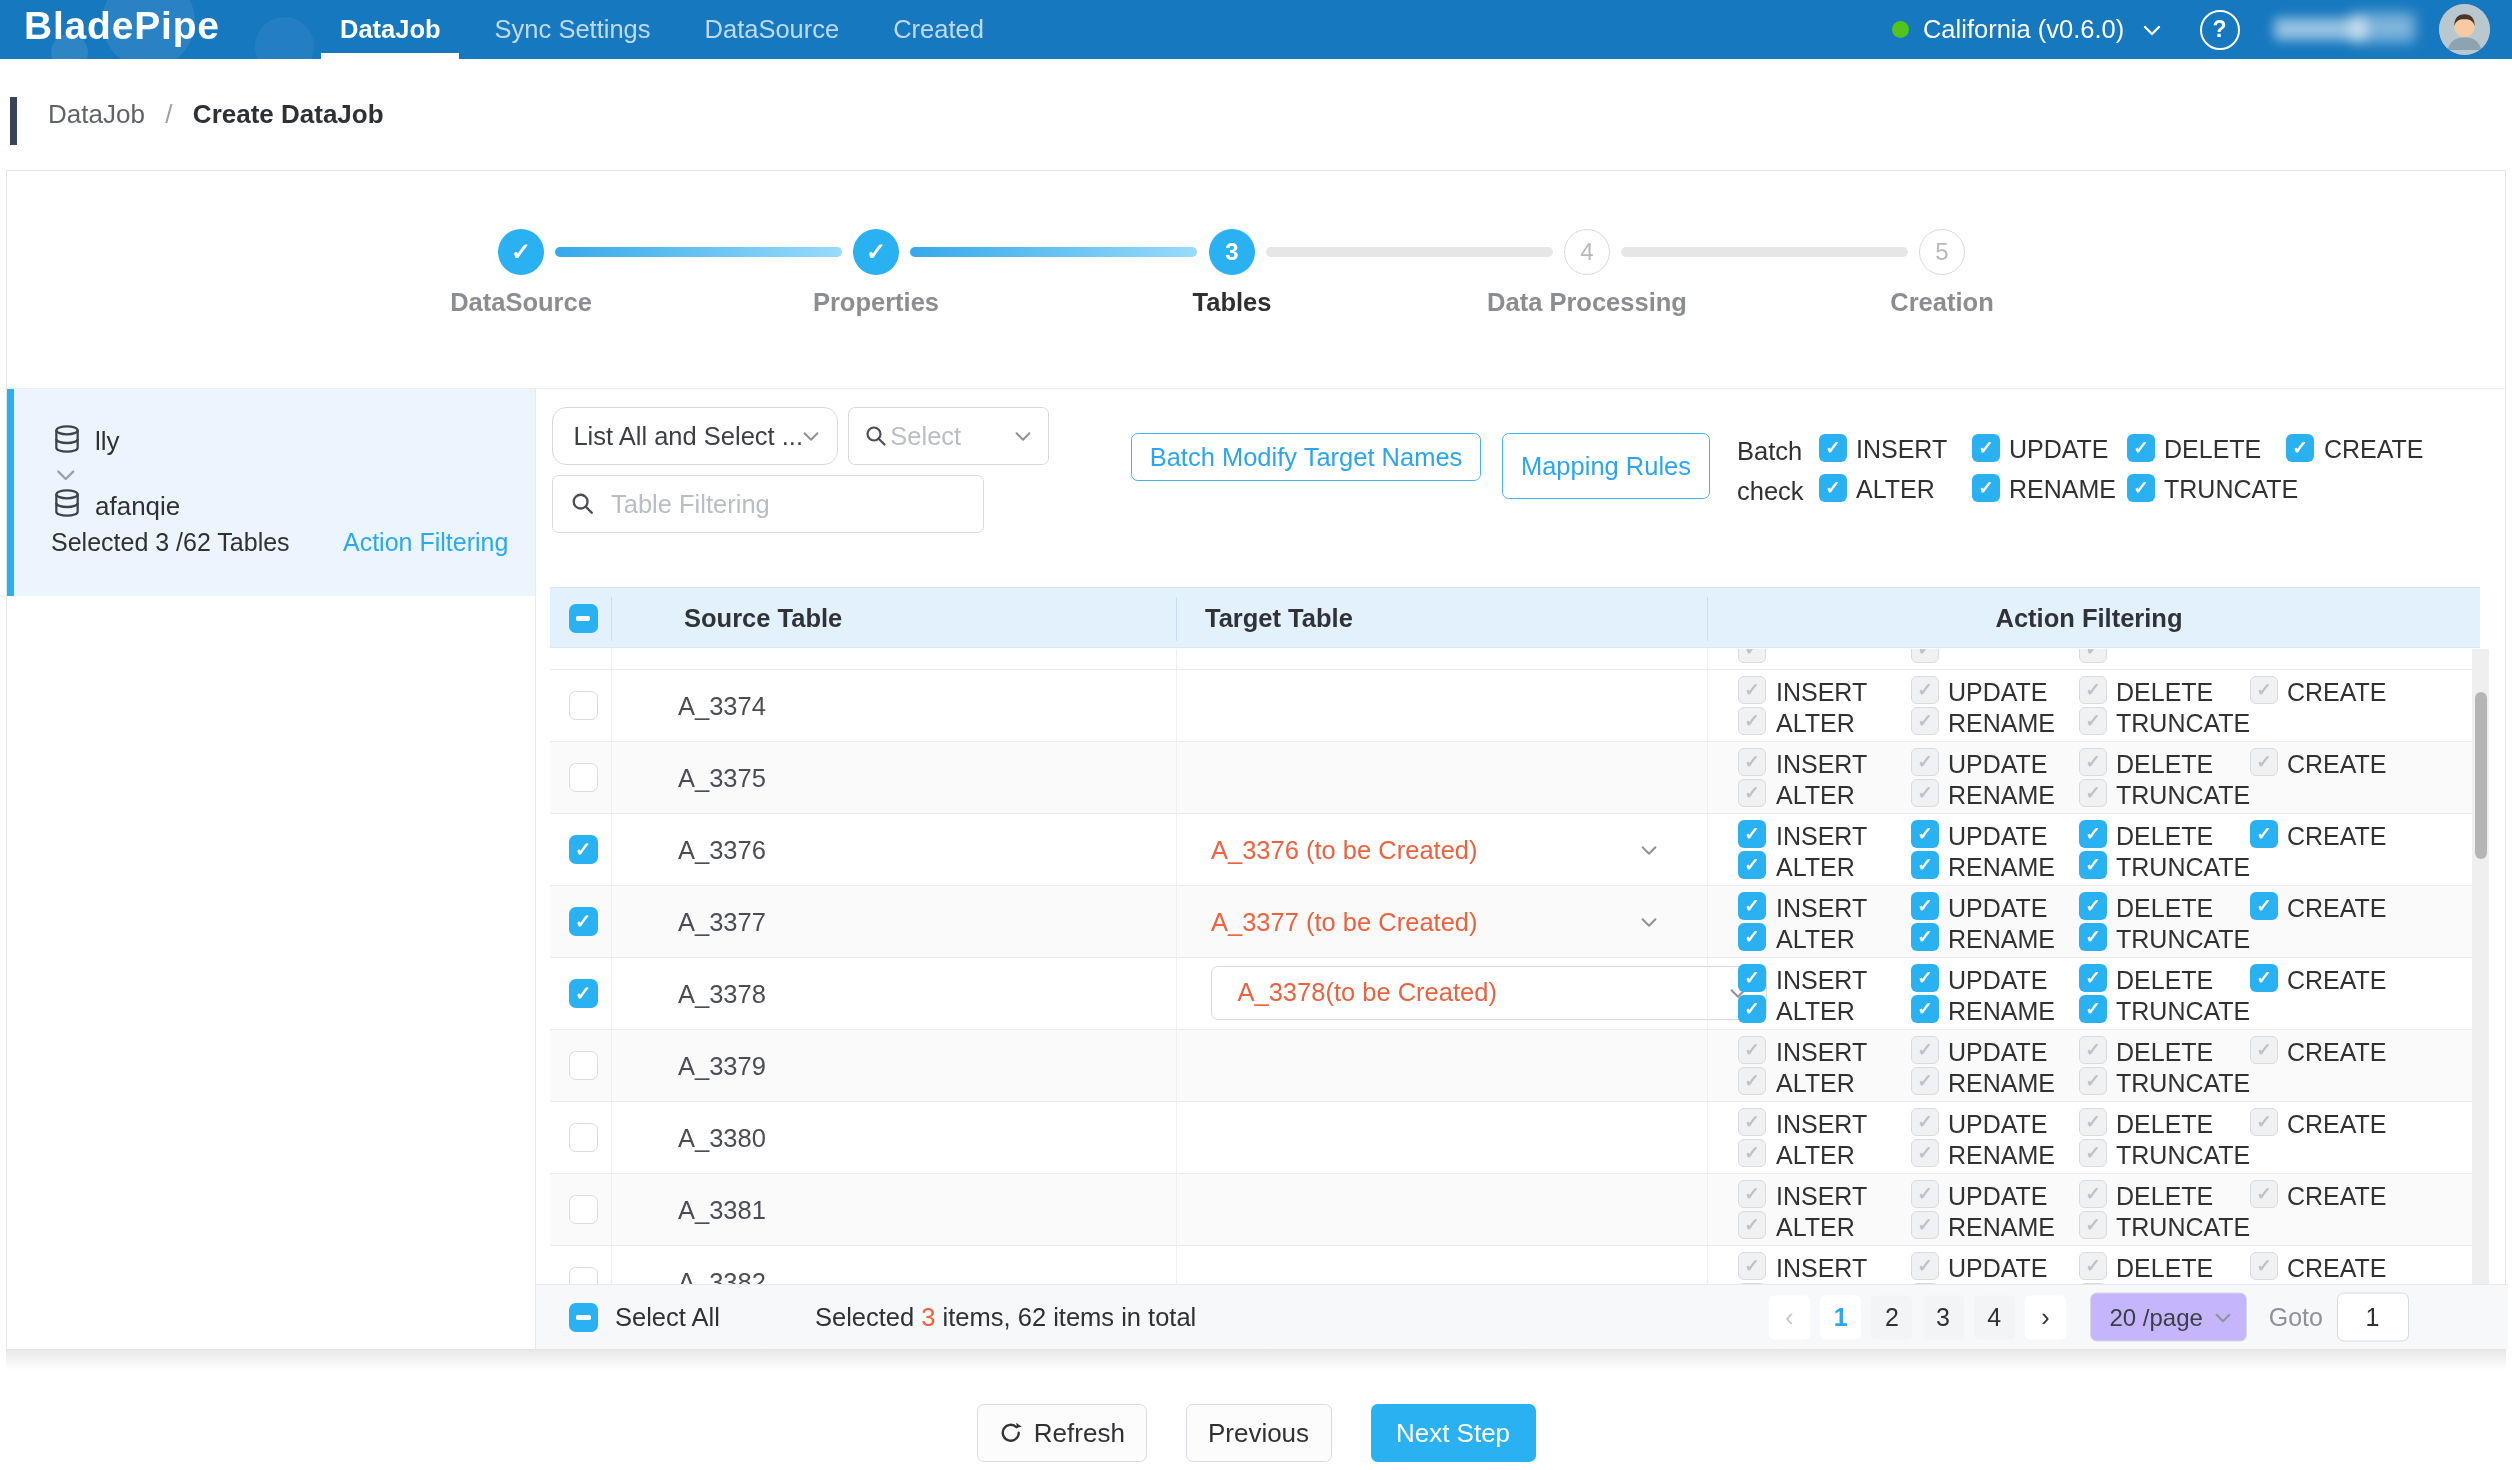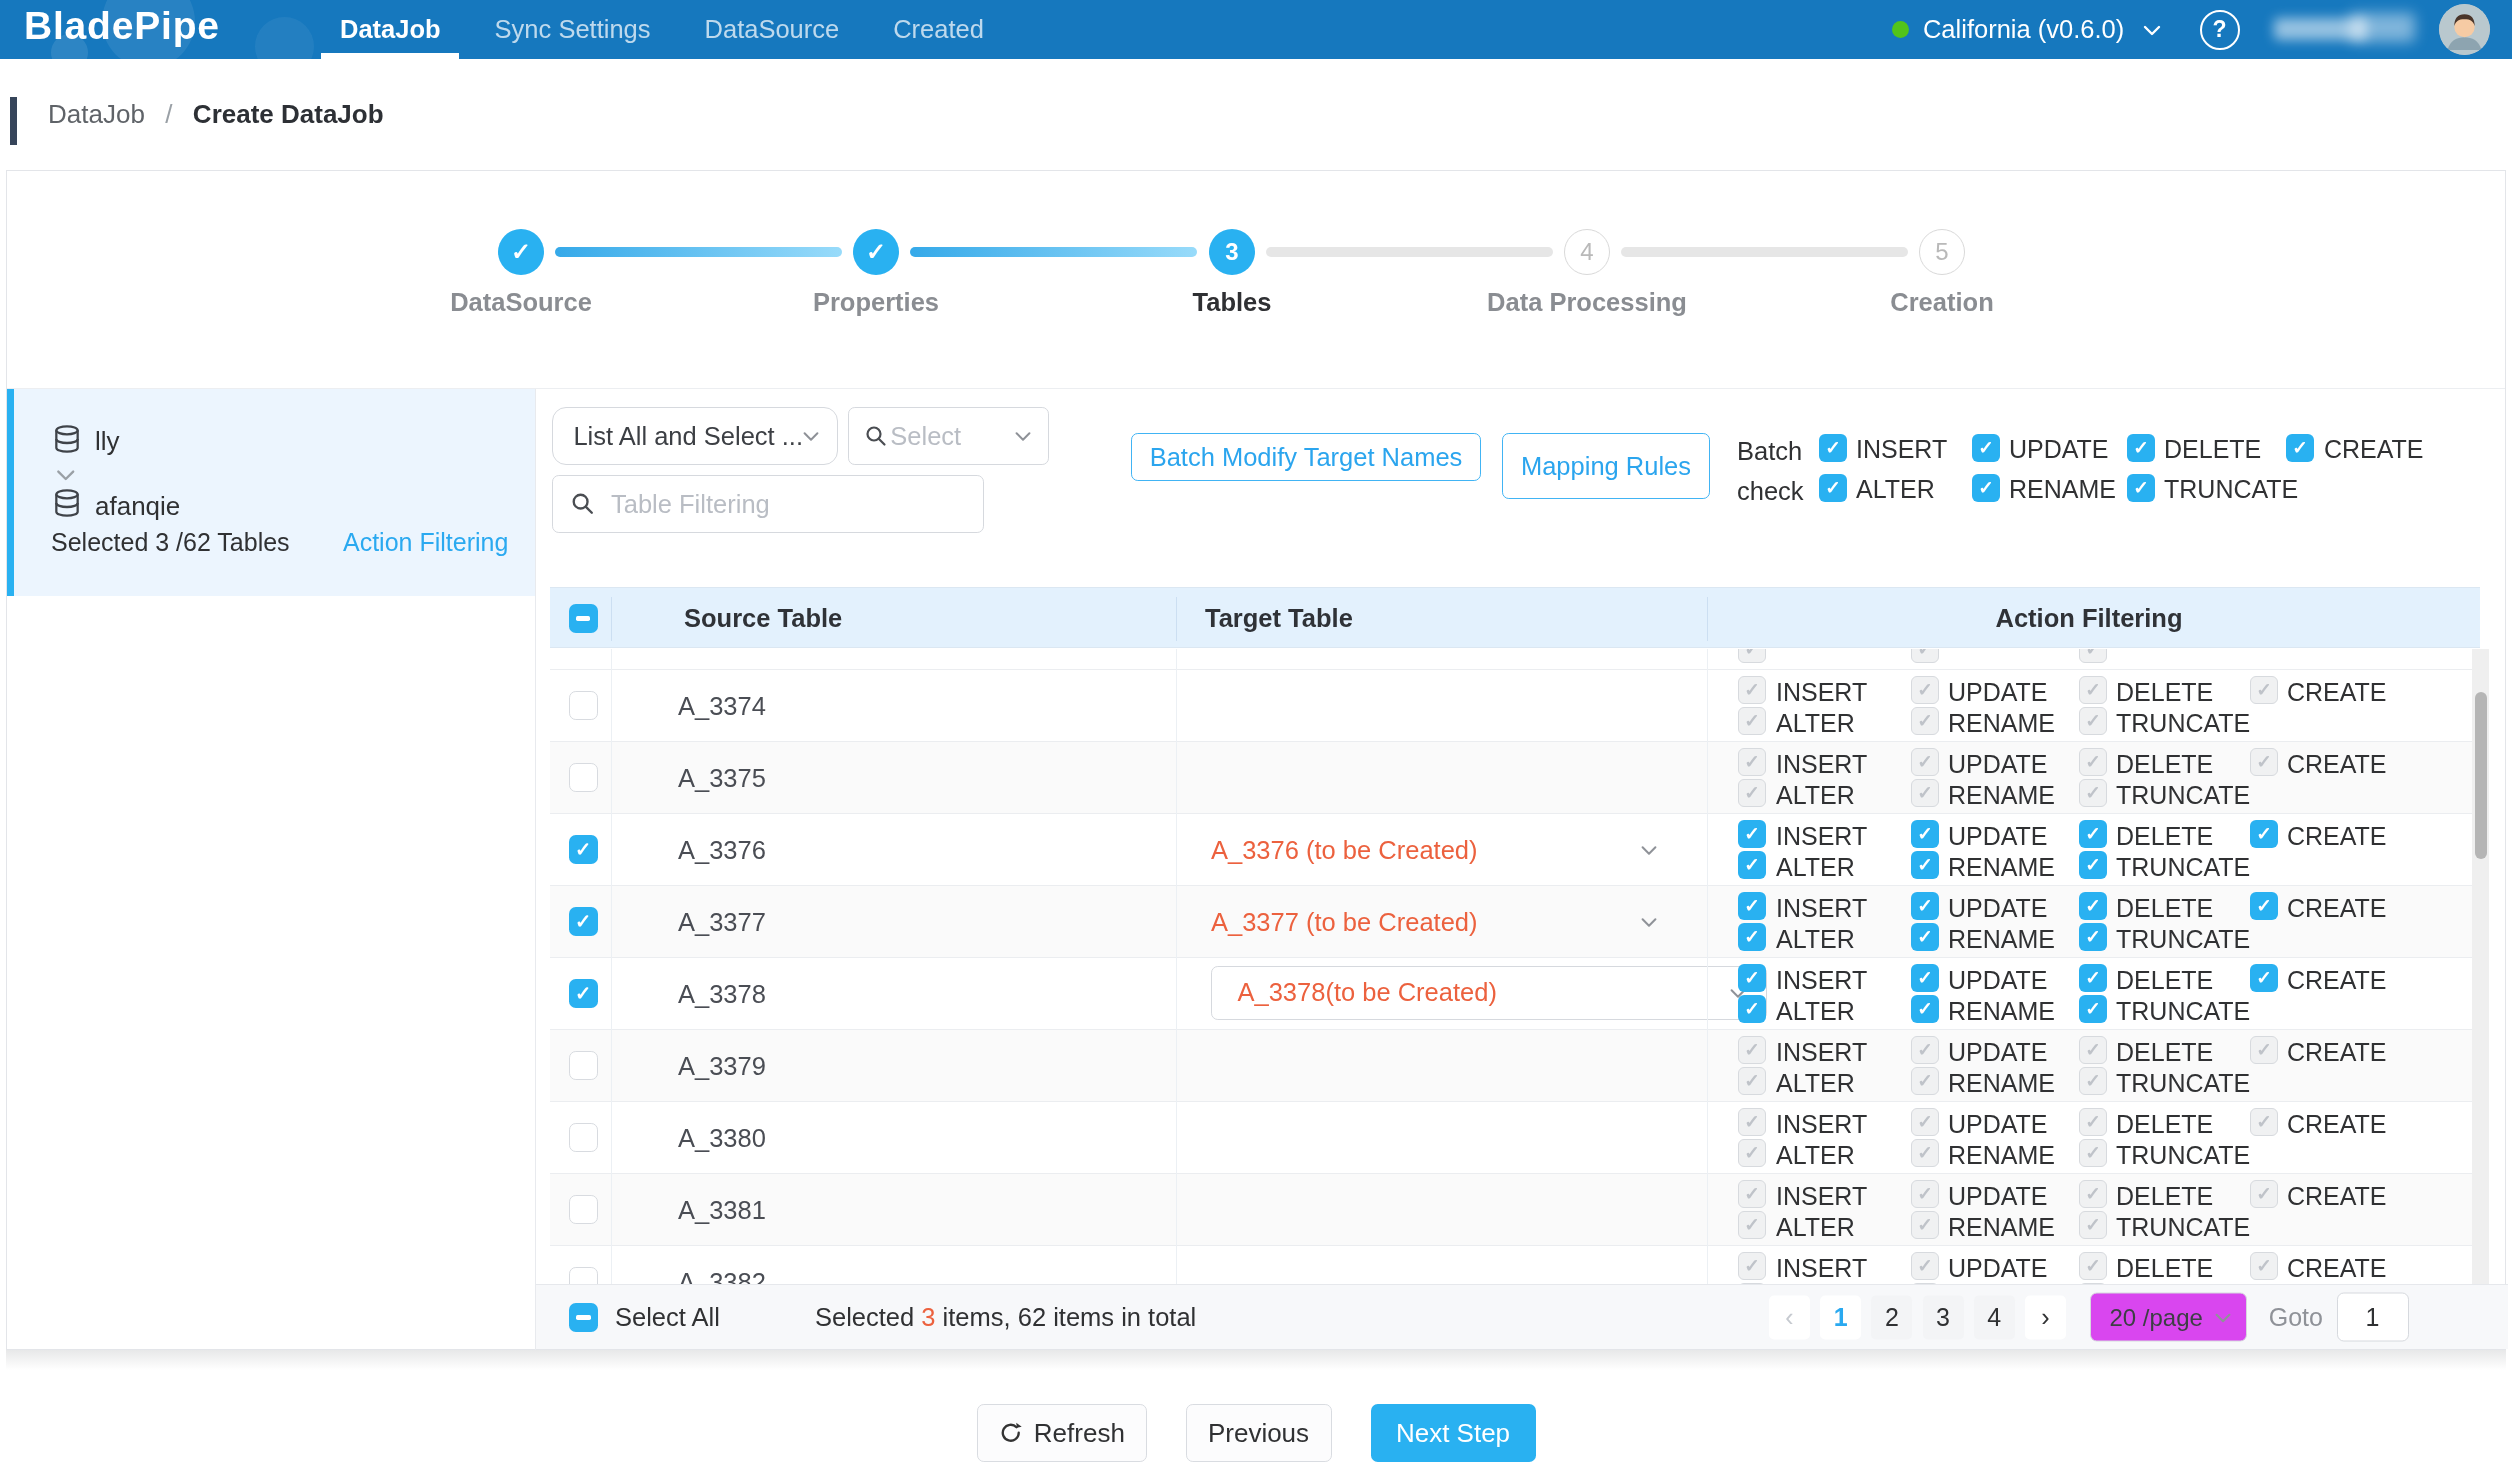--- a/index.html
+++ b/index.html
@@ -117,21 +117,21 @@
          border-top:0.8px solid #e6e8ec;box-sizing:border-box;}
   .foot-label{position:absolute;left:79px;top:50%;transform:translateY(-50%);font-size:25.5px;color:#303133;}
   .foot-summary{position:absolute;left:279px;top:50%;transform:translateY(-50%);font-size:25.5px;color:#303133;white-space:nowrap;}
   .foot-summary .cnt{color:#ec613e;}
   .pager{position:absolute;left:1233px;top:50%;transform:translateY(-50%);display:flex;align-items:center;}
   .page-btn{width:41px;height:44px;border-radius:5.1px;margin-right:10.2px;display:flex;align-items:center;justify-content:center;
             font-size:25px;background:#f3f4f6;color:#303133;cursor:pointer;}
   .page-btn.active{background:#fff;color:#2aa9f0;font-weight:bold;}
   .page-btn.navb{background:#fff;}
   .page-btn.disabled{color:#c6cad0;cursor:default;}
-  .psize{width:157px;height:49px;margin-left:13.6px;background:#d946ef;border:0.8px solid #d6d9de;border-radius:6.8px;box-sizing:border-box;
+  .psize{width:157px;height:49px;margin-left:13.6px;background:#c4b5fd;border:0.8px solid #d6d9de;border-radius:6.8px;box-sizing:border-box;
          display:flex;align-items:center;font-size:24px;color:#3c3f44;position:relative;}
   .psize .t{margin-left:18.7px;}
   .psize .c{position:absolute;right:12px;color:#8f9298;display:flex;}
   .goto-label{margin-left:22px;font-size:25px;color:#8f9298;}
   .goto-input{margin-left:13.6px;width:72px;height:49px;border:0.8px solid #d6d9de;border-radius:6.8px;box-sizing:border-box;
               font-size:25px;text-align:center;color:#303133;outline:none;background:#fff;font-family:"Liberation Sans",sans-serif;}
 
   
   .actions{position:absolute;left:0;top:1404px;width:100%;display:flex;justify-content:center;gap:39px;}
   .act-btn{height:58px;border-radius:6.8px;box-sizing:border-box;display:flex;align-items:center;justify-content:center;

